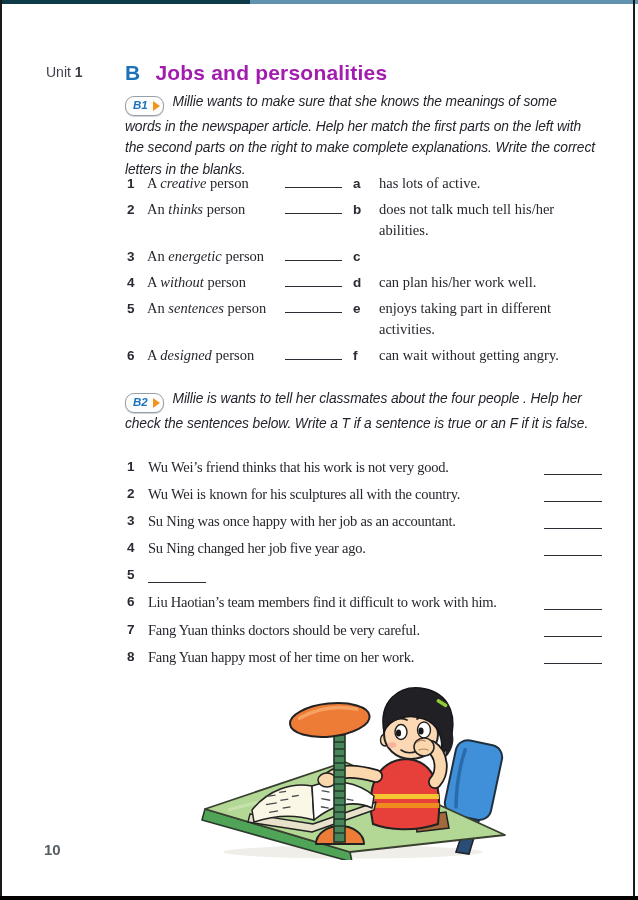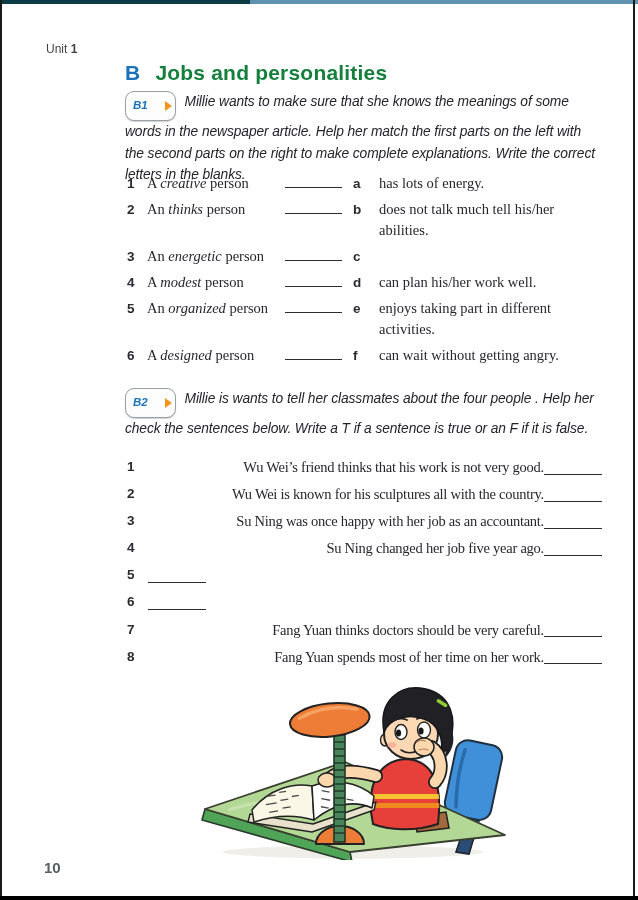--- a/index.html
+++ b/index.html
@@ -11,38 +11,38 @@
     color:#26262e;
   }
   
   .edge-top-left  { position:absolute; left:0; top:0; width:250px; height:4px; background:#0c3a47; }
   .edge-top-right { position:absolute; left:250px; top:0; right:0; height:4px; background:#5e92ae; }
   .edge-left      { position:absolute; left:0; top:0; width:2px; height:100%; background:#1a1a1a; }
   .edge-right     { position:absolute; left:633px; top:0; width:2px; height:100%; background:#1a1a1a; }
   .edge-bottom    { position:absolute; left:0; bottom:0; width:100%; height:4px; background:#000000; }
 
   .unit-label {
-    position:absolute; left:46px; top:42px;
-    font-family:"Liberation Sans", sans-serif; font-size:12px; color:#3f3f4a;
+    position:absolute; left:46px; top:64px;
+    font-family:"Liberation Sans", sans-serif; font-size:14px; color:#3f3f4a;
   }
   .unit-label b { font-weight:bold; }
 
   .section-heading {
     position:absolute; left:125px; top:61px;
     font-family:"Liberation Sans", sans-serif; font-weight:bold; font-size:21px;
     display:flex; gap:15px; letter-spacing:.2px;
   }
   .section-letter { color:#1a73ba; }
-  .section-title  { color:#15803d; }
+  .section-title  { color:#a21caf; }
 
   
   .badge {
-    display:inline-flex; align-items:center; gap:17px;
+    display:inline-flex; align-items:center; gap:5px;
     border:1.5px solid #97a0a8; border-radius:9px; background:#fdfdfd;
-    padding:1px 3px 1px 7px; height:30px;
+    padding:1px 3px 1px 7px; height:20px;
     font-family:"Liberation Sans", sans-serif; font-style:italic; font-weight:bold;
     font-size:11.5px; color:#1a73ba;
     box-shadow:0 1px 1px rgba(0,0,0,.18);
     vertical-align:-3px; margin-right:9px;
   }
   .badge .tri {
     width:0; height:0;
     border-left:7px solid #f0941e;
     border-top:5px solid transparent;
     border-bottom:5px solid transparent;
@@ -72,29 +72,29 @@
     border-bottom:1.4px solid #2b2b33; align-self:start;
   }
 
   
   .tf-list { position:absolute; left:127px; top:458px; width:475px; }
   .tf-row {
     display:grid; grid-template-columns:21px 1fr 58px;
     margin-bottom:8.6px; line-height:18.5px;
     font-size:14.5px; letter-spacing:-.25px;
   }
-  .tf-sentence { white-space:nowrap;text-align:right; }
+  .tf-sentence { white-space:nowrap; }
   .tf-blank { width:58px; align-self:end; margin-bottom:2px; height:0; border-bottom:1.4px solid #2b2b33; }
 
   .illustration { position:absolute; left:188px; top:682px; }
 
   .page-number {
     position:absolute; left:44px; top:841px;
     font-family:"Liberation Sans", sans-serif; font-weight:bold;
-    font-size:15px; color:#565e64;margin-top:18px;
+    font-size:15px; color:#565e64;
   }
 </style>
 </head>
 <body>
 
 <div class="page">
 
   <div class="edge-top-left"></div>
   <div class="edge-top-right"></div>
   <div class="edge-left"></div>
@@ -113,49 +113,49 @@
         <span class="tri"></span>
       </span><span>Millie wants to make sure that she knows the meanings of some words in the newspaper article. Help her match the first parts on the left with the second parts on the right to make complete explanations. Write the correct letters in the blanks.</span></p>
 
   <div class="match-list">
 
     <div class="match-row">
       <span class="num">1</span>
       <span class="match-left"><span>A</span> <i>creative</i> <span>person</span></span>
       <span class="blank"></span>
       <span class="letter">a</span>
-      <span class="match-right">has lots of energy.</span>
+      <span class="match-right">has lots of active.</span>
     </div>
 
     <div class="match-row">
       <span class="num">2</span>
       <span class="match-left"><span>An</span> <i>thinks</i> <span>person</span></span>
       <span class="blank"></span>
       <span class="letter">b</span>
       <span class="match-right">does not talk much tell his/her abilities.</span>
     </div>
 
     <div class="match-row">
       <span class="num">3</span>
       <span class="match-left"><span>An</span> <i>energetic</i> <span>person</span></span>
       <span class="blank"></span>
       <span class="letter">c</span>
     </div>
 
     <div class="match-row">
       <span class="num">4</span>
-      <span class="match-left"><span>A</span> <i>modest</i> <span>person</span></span>
+      <span class="match-left"><span>A</span> <i>without</i> <span>person</span></span>
       <span class="blank"></span>
       <span class="letter">d</span>
       <span class="match-right">can plan his/her work well.</span>
     </div>
 
     <div class="match-row">
       <span class="num">5</span>
-      <span class="match-left"><span>An</span> <i>organized</i> <span>person</span></span>
+      <span class="match-left"><span>An</span> <i>sentences</i> <span>person</span></span>
       <span class="blank"></span>
       <span class="letter">e</span>
       <span class="match-right">enjoys taking part in different activities.</span>
     </div>
 
     <div class="match-row">
       <span class="num">6</span>
       <span class="match-left"><span>A</span> <i>designed</i> <span>person</span></span>
       <span class="blank"></span>
       <span class="letter">f</span>
@@ -188,30 +188,31 @@
       <span class="num">4</span>
       <span class="tf-sentence">Su Ning changed her job five year ago.</span>
       <span class="tf-blank"></span>
     </div>
     <div class="tf-row">
       <span class="num">5</span>
       <span class="tf-blank"></span>
     </div>
     <div class="tf-row">
       <span class="num">6</span>
+      <span class="tf-sentence">Liu Haotian’s team members find it difficult to work with him.</span>
       <span class="tf-blank"></span>
     </div>
     <div class="tf-row">
       <span class="num">7</span>
       <span class="tf-sentence">Fang Yuan thinks doctors should be very careful.</span>
       <span class="tf-blank"></span>
     </div>
     <div class="tf-row">
       <span class="num">8</span>
-      <span class="tf-sentence">Fang Yuan spends most of her time on her work.</span>
+      <span class="tf-sentence">Fang Yuan happy most of her time on her work.</span>
       <span class="tf-blank"></span>
     </div>
   </div>
 
   <svg class="illustration" width="320" height="178" viewBox="0 0 320 178" role="img">
 
     <ellipse cx="165" cy="170" rx="130" ry="6.5" fill="#efeee8"></ellipse>
 
     <g>
       <path d="M282,128 L268,170 L281,172 L293,132 Z" fill="#2a4d78" stroke="#20242a" stroke-width="1.6"></path>

